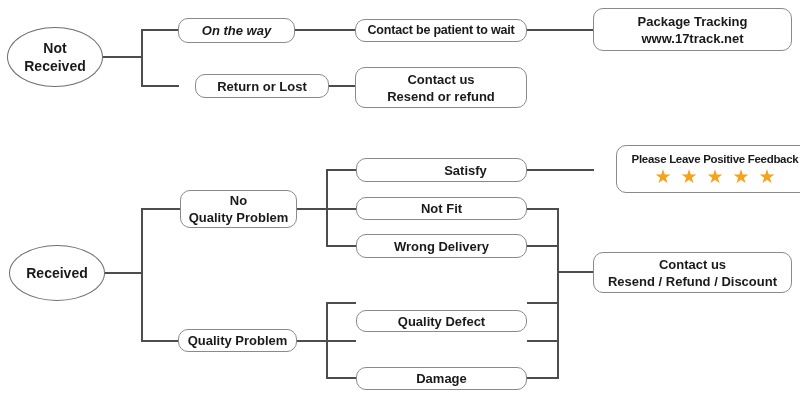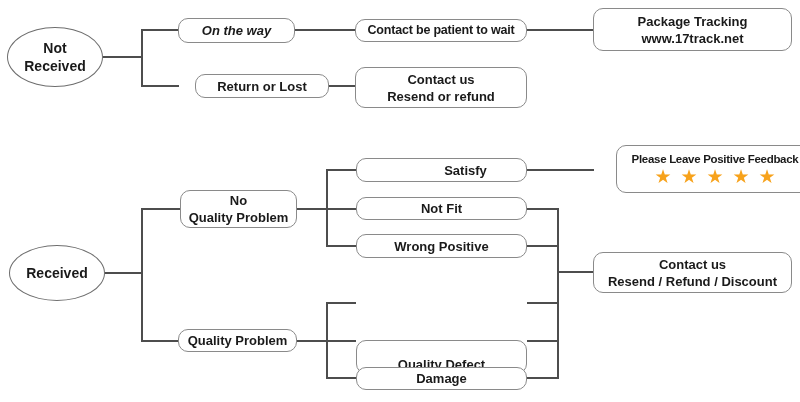--- a/index.html
+++ b/index.html
@@ -34,21 +34,21 @@
   #b-tracking{left:593px;top:8px;width:199px;height:43px;}
   #b-returnlost{left:195px;top:74px;width:134px;height:24px;}
   #b-contact1{left:355px;top:67px;width:172px;height:41px;}
   #b-noquality{left:180px;top:190px;width:117px;height:38px;}
   #b-quality{left:178px;top:329px;width:119px;height:23px;}
   #b-satisfy{left:356px;top:158px;width:171px;height:24px;padding-left:48px;}
   #b-notfit{left:356px;top:197px;width:171px;height:23px;}
   #b-wrongdelivery{left:356px;top:234px;width:171px;height:24px;}
   #b-feedback{left:594px;top:145px;width:198px;height:48px;margin-left:22px;}
   #b-colordiff{left:356px;top:292px;width:171px;height:23px;}
-  #b-qualitydefect{left:356px;top:340px;width:171px;height:34px;justify-content:flex-end;}
+  #b-qualitydefect{left:356px;top:310px;width:171px;height:22px;}
   #b-damage{left:356px;top:367px;width:171px;height:23px;}
   #b-contact2{left:593px;top:252px;width:199px;height:41px;}
   
   .fb-title{font-size:11.5px;letter-spacing:-0.3px;line-height:14px;}
   .stars{
     font-size:19px;line-height:21px;color:#F7A21B;
     letter-spacing:9px;margin-right:-9px;font-weight:400;
   }
 </style>
 </head>
@@ -127,21 +127,21 @@
 
   <div class="box" id="b-satisfy">
     <span>Satisfy</span>
   </div>
 
   <div class="box" id="b-notfit">
     <span>Not Fit</span>
   </div>
 
   <div class="box" id="b-wrongdelivery">
-    <span>Wrong Positive</span>
+    <span>Wrong Delivery</span>
   </div>
 
   <div class="box" id="b-feedback">
     <div class="fb-title">Please Leave Positive Feedback</div>
     <div class="stars">★★★★★</div>
   </div>
 
 
   <div class="box" id="b-qualitydefect">
     <span>Quality Defect</span>

